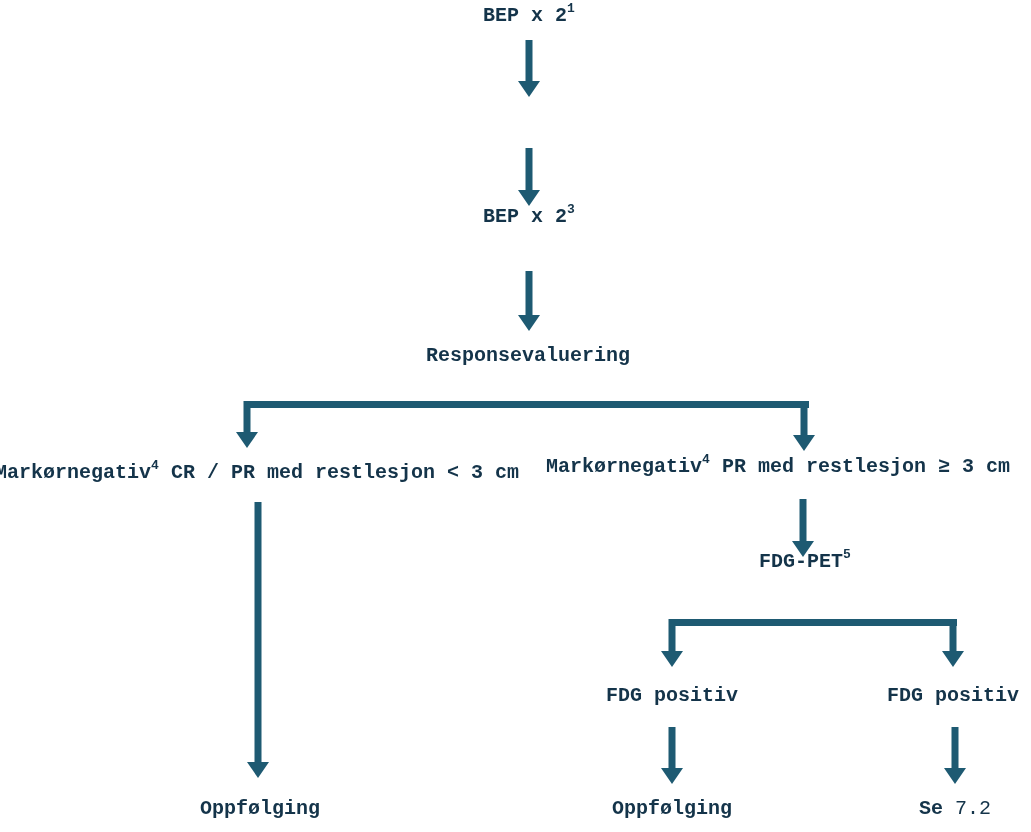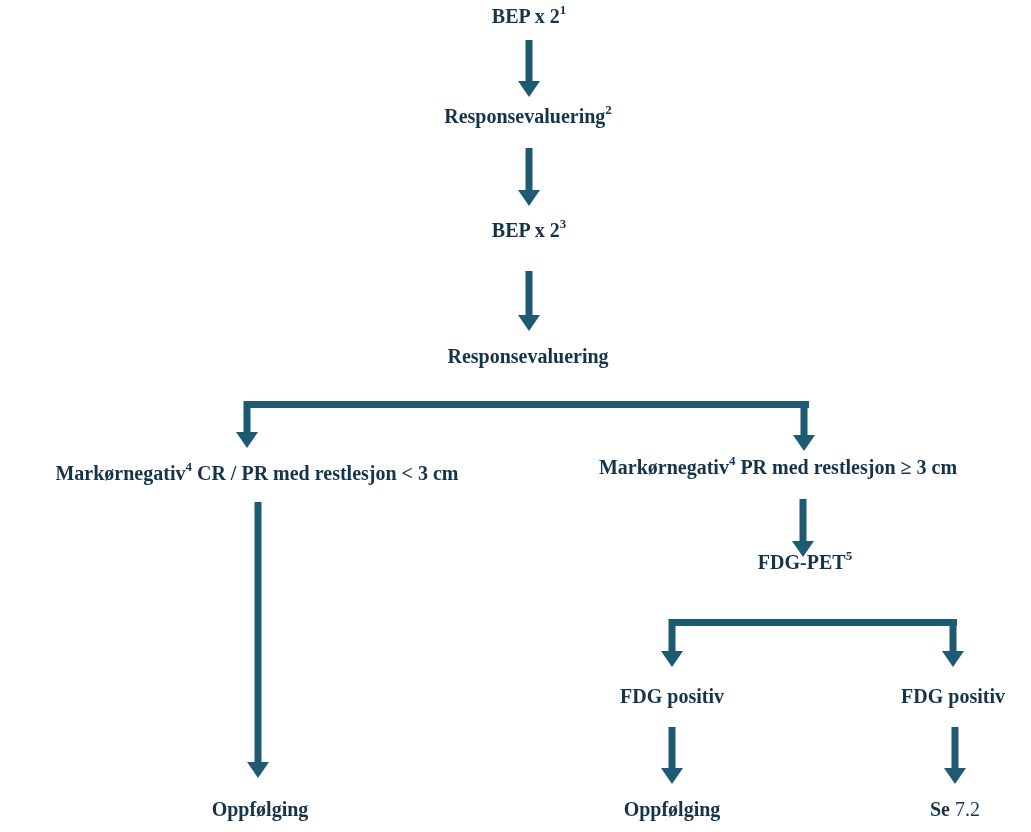--- a/index.html
+++ b/index.html
@@ -9,21 +9,21 @@
   html, body {
     margin: 0;
     padding: 0;
     background: #ffffff;
   }
   .canvas {
     position: relative;
     width: 1031px;
     height: 832px;
     background: #ffffff;
-    font-family: Liberation Serif, serif;
+    font-family: Liberation Mono, monospace;
     overflow: hidden;
   }
   .node {
     position: absolute;
     transform: translateX(-50%);
     white-space: nowrap;
     font-size: 20px;
     font-weight: 700;
     color: var(--text);
     line-height: 1.2;
@@ -74,25 +74,24 @@
 </style>
 </head>
 <body>
 
 <div class="canvas">
 
   <div class="node" style="left:529px; top:4px;"><span>BEP x 2</span><sup>1</sup></div>
 
   <div class="varrow" style="left:518px; top:40px; height:57px;"></div>
 
-  <div class="node" style="left:528px; top:104px;"><span>Responsevaluering</span><sup>2</sup></div>
 
   <div class="varrow" style="left:518px; top:148px; height:58px;"></div>
 
-  <div class="node" style="left:529px; top:218px;"><span>BEP x 2</span><sup>3</sup></div>
+  <div class="node" style="left:529px; top:205px;"><span>BEP x 2</span><sup>3</sup></div>
 
   <div class="varrow" style="left:518px; top:271px; height:60px;"></div>
 
   <div class="node" style="left:528px; top:344px;"><span>Responsevaluering</span></div>
 
   <div class="hbar" style="left:244px; top:401px; width:565px;"></div>
   <div class="varrow" style="left:236px; top:401px; height:47px;"></div>
   <div class="varrow" style="left:793px; top:401px; height:50px;"></div>
 
   <div class="node" style="left:257px; top:452px;margin-top:9px;"><span>Markørnegativ</span><sup>4</sup><span> CR / PR med restlesjon &lt; 3 cm</span></div>

